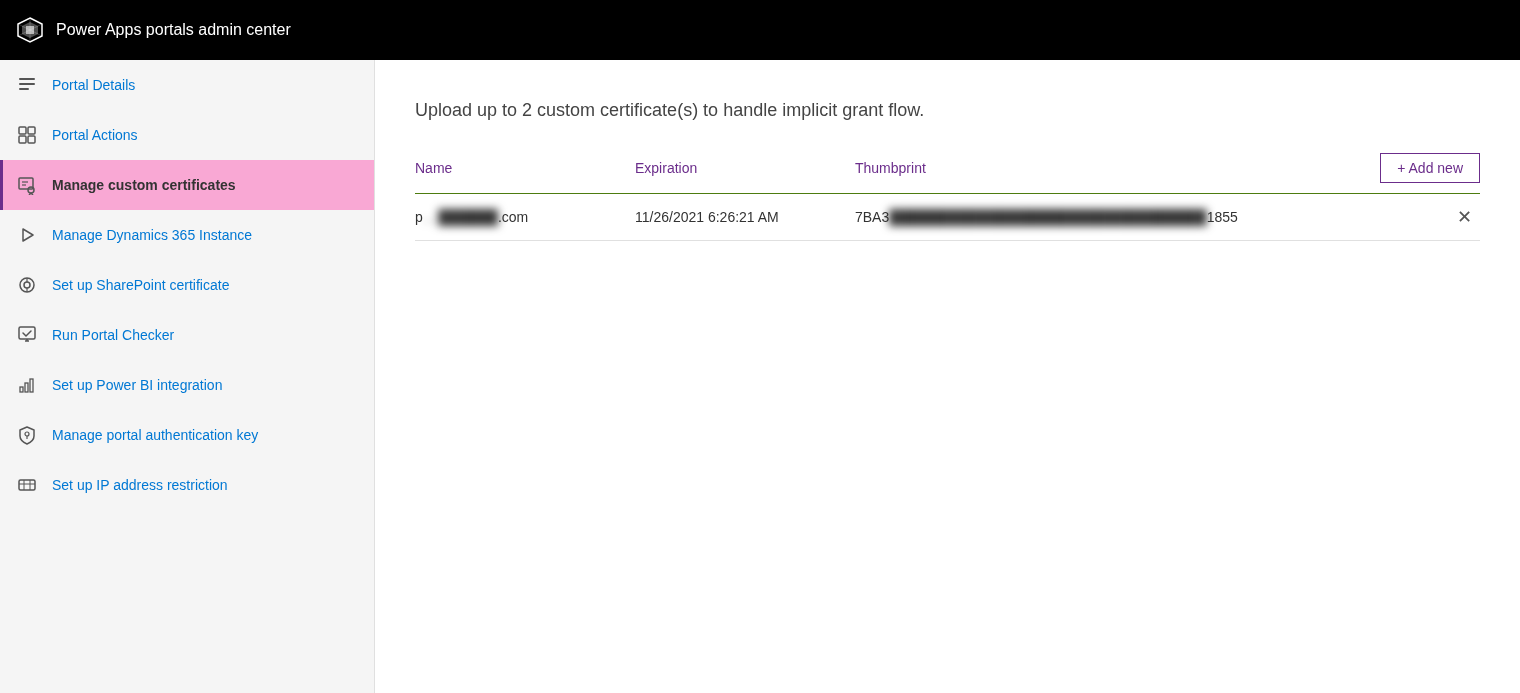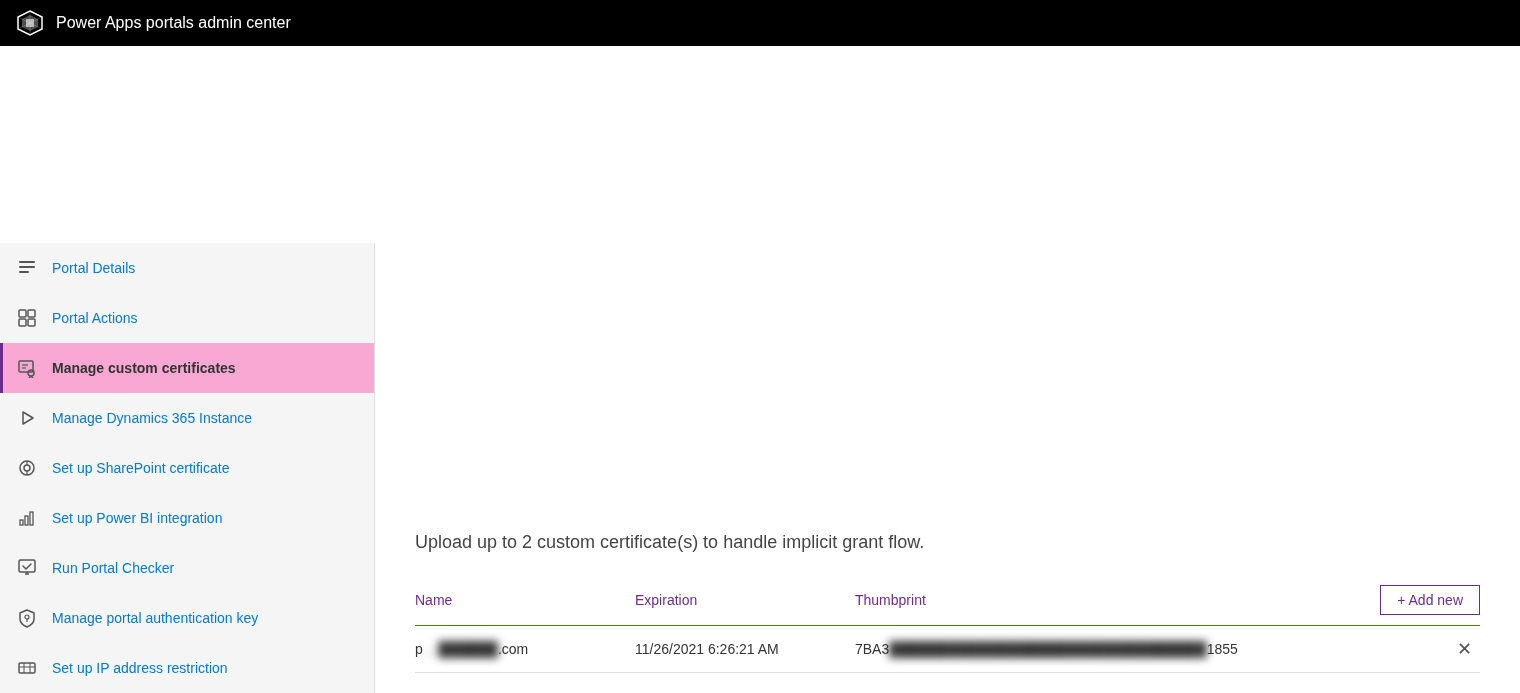--- a/index.html
+++ b/index.html
@@ -4,42 +4,41 @@
   <style>
     * { margin: 0; padding: 0; box-sizing: border-box; }
     body { font-family: 'Segoe UI', sans-serif; font-size: 14px; color: #333; display: flex; flex-direction: column; height: 693px; width: 1520px; overflow: hidden; }
 
     
     .top-header {
       background: #000;
       color: #fff;
       display: flex;
       align-items: center;
-      height: 46px;
+      height: 60px;
       padding: 0 16px;
       gap: 12px;
       flex-shrink: 0;
     }
     .top-header-logo {
       width: 28px;
       height: 28px;
       flex-shrink: 0;
     }
     .top-header-title {
       font-size: 16px;
       font-weight: 400;
       color: #fff;
     }
 
     
     .main-layout {
       display: flex;
       flex: 1;
       overflow: hidden;
-      align-items: flex-end;
     }
 
     
     .sidebar {
       width: 375px;
       background: #f5f5f5;
       border-right: 1px solid #e0e0e0;
       overflow-y: auto;
       flex-shrink: 0;
     }
@@ -232,38 +231,38 @@
           <line x1="10" y1="3" x2="10" y2="7" stroke="#555" stroke-width="1.2"></line>
           <line x1="10" y1="13" x2="10" y2="17" stroke="#555" stroke-width="1.2"></line>
         </svg>
       </span>
       <span class="sidebar-item-label">Set up SharePoint certificate</span>
     </div>
 
     <div class="sidebar-item">
       <span class="icon">
         <svg width="20" height="20" viewBox="0 0 20 20" fill="none">
-          <rect x="3" y="12" width="3" height="5" fill="none" stroke="#555" stroke-width="1.3"></rect>
-          <rect x="8" y="8" width="3" height="9" fill="none" stroke="#555" stroke-width="1.3"></rect>
-          <rect x="13" y="4" width="3" height="13" fill="none" stroke="#555" stroke-width="1.3"></rect>
-        </svg>
-      </span>
-      <span class="sidebar-item-label">Set up Power BI integration</span>
-    </div>
-
-    <div class="sidebar-item">
-      <span class="icon">
-        <svg width="20" height="20" viewBox="0 0 20 20" fill="none">
           <rect x="2" y="2" width="16" height="12" rx="1.5" fill="none" stroke="#555" stroke-width="1.5"></rect>
           <line x1="8" y1="16" x2="12" y2="16" stroke="#555" stroke-width="1.5"></line>
           <line x1="10" y1="14" x2="10" y2="16" stroke="#555" stroke-width="1.5"></line>
           <path d="M6 8 L9 11 L14 6" stroke="#555" stroke-width="1.5" fill="none" stroke-linecap="round"></path>
         </svg>
       </span>
       <span class="sidebar-item-label">Run Portal Checker</span>
+    </div>
+
+    <div class="sidebar-item">
+      <span class="icon">
+        <svg width="20" height="20" viewBox="0 0 20 20" fill="none">
+          <rect x="3" y="12" width="3" height="5" fill="none" stroke="#555" stroke-width="1.3"></rect>
+          <rect x="8" y="8" width="3" height="9" fill="none" stroke="#555" stroke-width="1.3"></rect>
+          <rect x="13" y="4" width="3" height="13" fill="none" stroke="#555" stroke-width="1.3"></rect>
+        </svg>
+      </span>
+      <span class="sidebar-item-label">Set up Power BI integration</span>
     </div>
 
     <div class="sidebar-item">
       <span class="icon">
         <svg width="20" height="20" viewBox="0 0 20 20" fill="none">
           <path d="M10 2 L17 5 L17 11 C17 14.5 13.5 17.5 10 19 C6.5 17.5 3 14.5 3 11 L3 5 Z" fill="none" stroke="#555" stroke-width="1.5" stroke-linejoin="round"></path>
           <circle cx="10" cy="9" r="2" fill="none" stroke="#555" stroke-width="1.2"></circle>
           <line x1="10" y1="11" x2="10" y2="14" stroke="#555" stroke-width="1.2"></line>
         </svg>
       </span>

